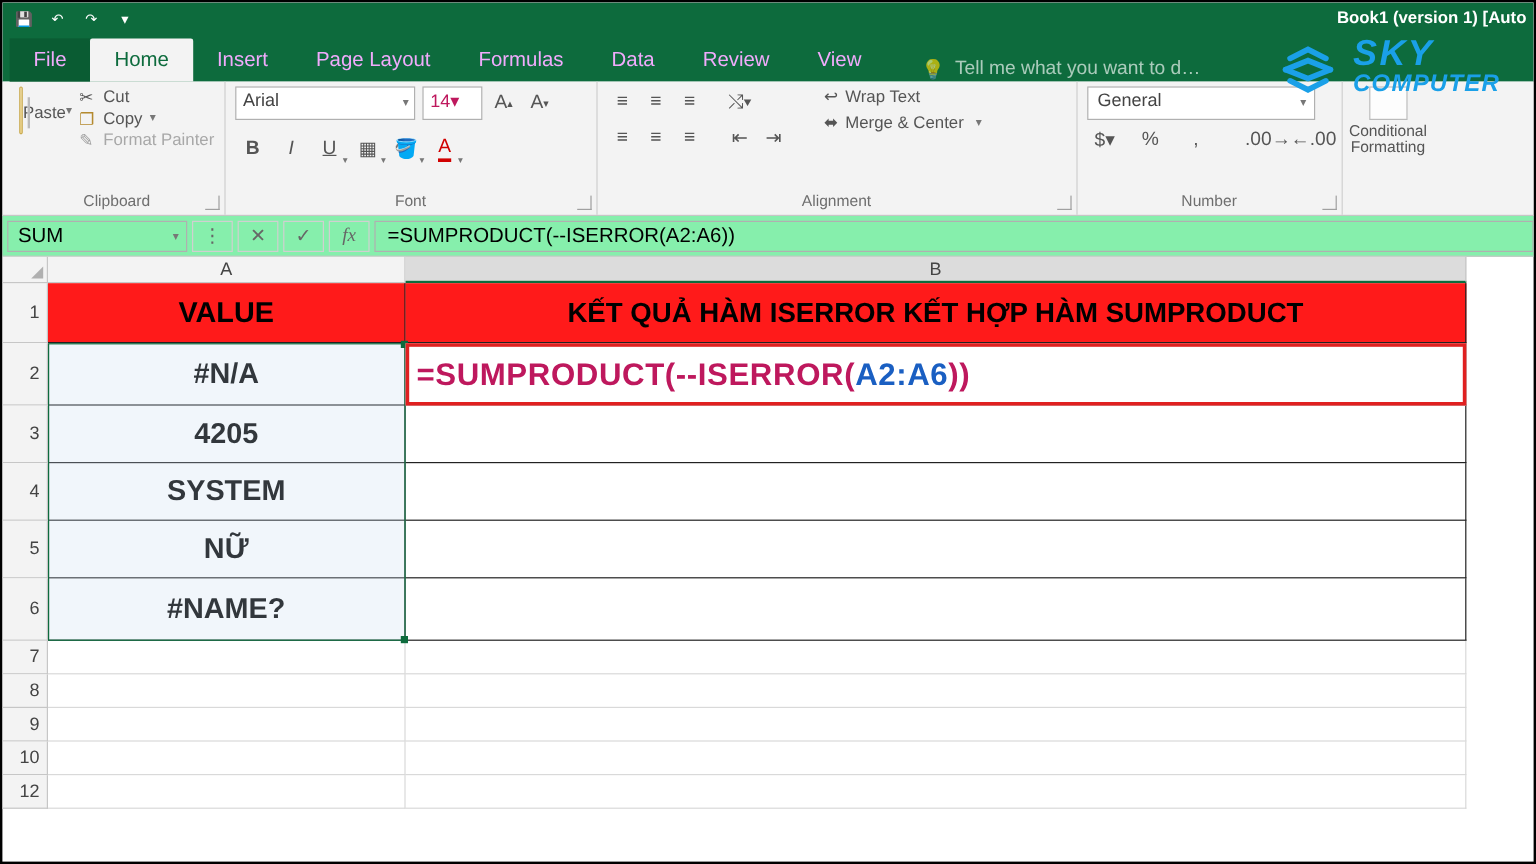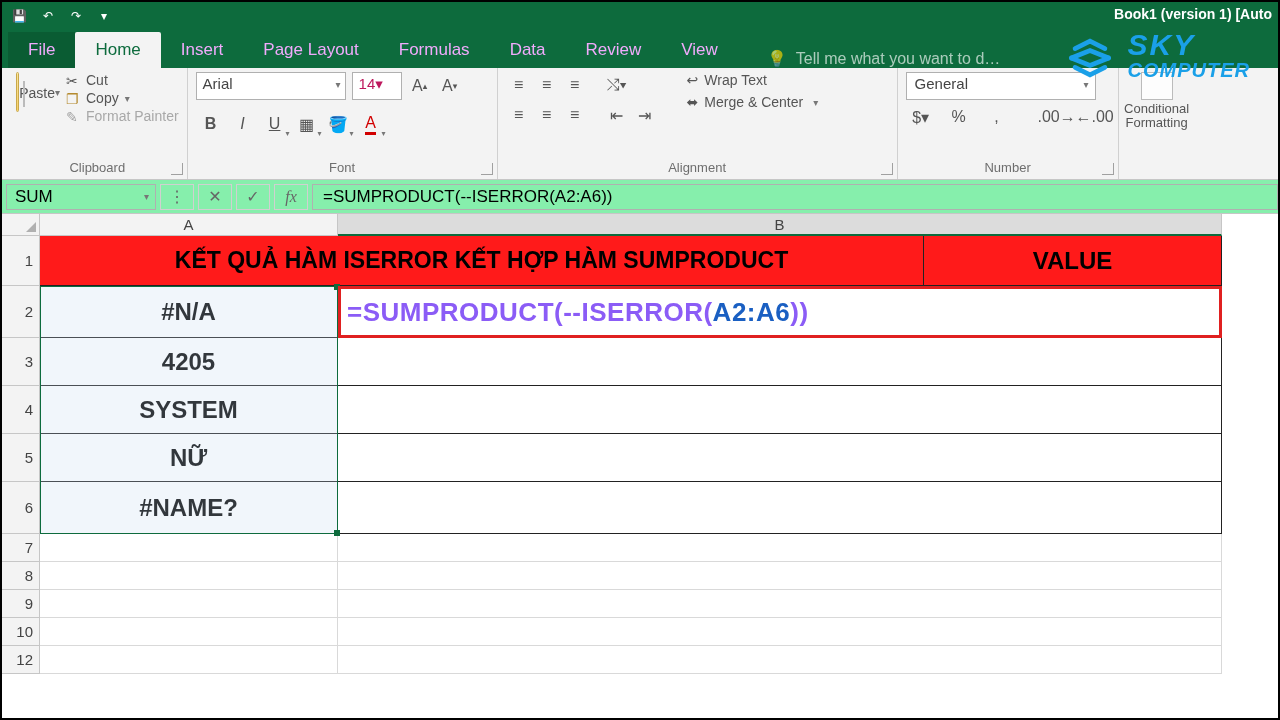--- a/index.html
+++ b/index.html
@@ -89,21 +89,21 @@
   .thin-cell { border-right:1px solid #d9d9d9; border-bottom:1px solid #d9d9d9; font-weight:400; font-size:14px; justify-content:flex-start; padding-left:4px;}
 
   
   .sel-range { position:absolute; left:38px; top:72px; width:298px; height:248px; border:1px solid #0d6b3d; pointer-events:none; background:rgba(200,220,240,0.25);}
   .sel-range::before, .sel-range::after { content:''; position:absolute; width:6px; height:6px; background:#0d6b3d; }
   .sel-range::before { top:-3px; right:-3px; }
   .sel-range::after { bottom:-3px; right:-3px; }
 
   
   .b2-formula { position:absolute; left:336px; top:72px; width:884px; height:52px; border:3px solid #e02020; background:#fff; display:flex; align-items:center; padding-left:6px; font-family:Arial; font-weight:700; font-size:26px; letter-spacing:0.5px;}
-  .tok-black { color:#8b5cf6; }
+  .tok-black { color:#be185d; }
   .tok-blue { color:#1a5fc2; }
 
   
   .wm { position:absolute; right:28px; top:28px; display:flex; gap:10px; pointer-events:none; }
   .wm-logo { width:56px; height:56px; }
   .wm-logo svg { width:56px; height:56px; }
   .wm-text { display:flex; flex-direction:column; line-height:1; }
   .wm-l1 { font-size:30px; font-weight:700; color:#1aa0e8; font-style:italic; letter-spacing:2px;}
   .wm-l2 { font-size:20px; font-weight:600; color:#1aa0e8; font-style:italic; letter-spacing:1px;}
 
@@ -270,22 +270,22 @@
 <div class="grid-wrap">
   <div class="headers">
     <div class="corner"></div>
     <div class="colh a">A</div>
     <div class="colh b">B</div>
   </div>
 
   <div class="rows">
     <div class="row row-h50">
       <div class="rowh">1</div>
+      <div class="cell cA hdr-cell">VALUE</div>
       <div class="cell cB hdr-cell" style="font-size:23px;">KẾT QUẢ HÀM ISERROR KẾT HỢP HÀM SUMPRODUCT</div>
-      <div class="cell cA hdr-cell">VALUE</div>
     </div>
     <div class="row" style="height:52px;">
       <div class="rowh">2</div>
       <div class="cell cA">#N/A</div>
       <div class="cell cB" style="border-right:1px solid #222;border-bottom:1px solid #222;"></div>
     </div>
     <div class="row row-h48">
       <div class="rowh">3</div>
       <div class="cell cA">4205</div>
       <div class="cell cB"></div>

